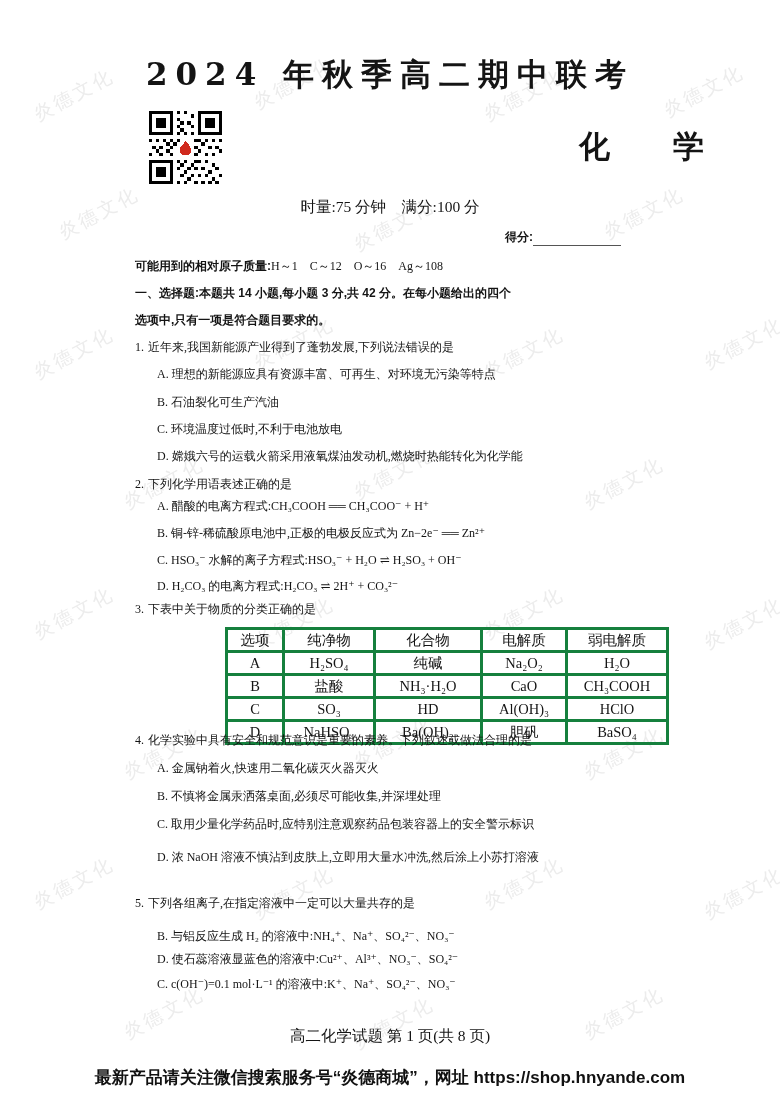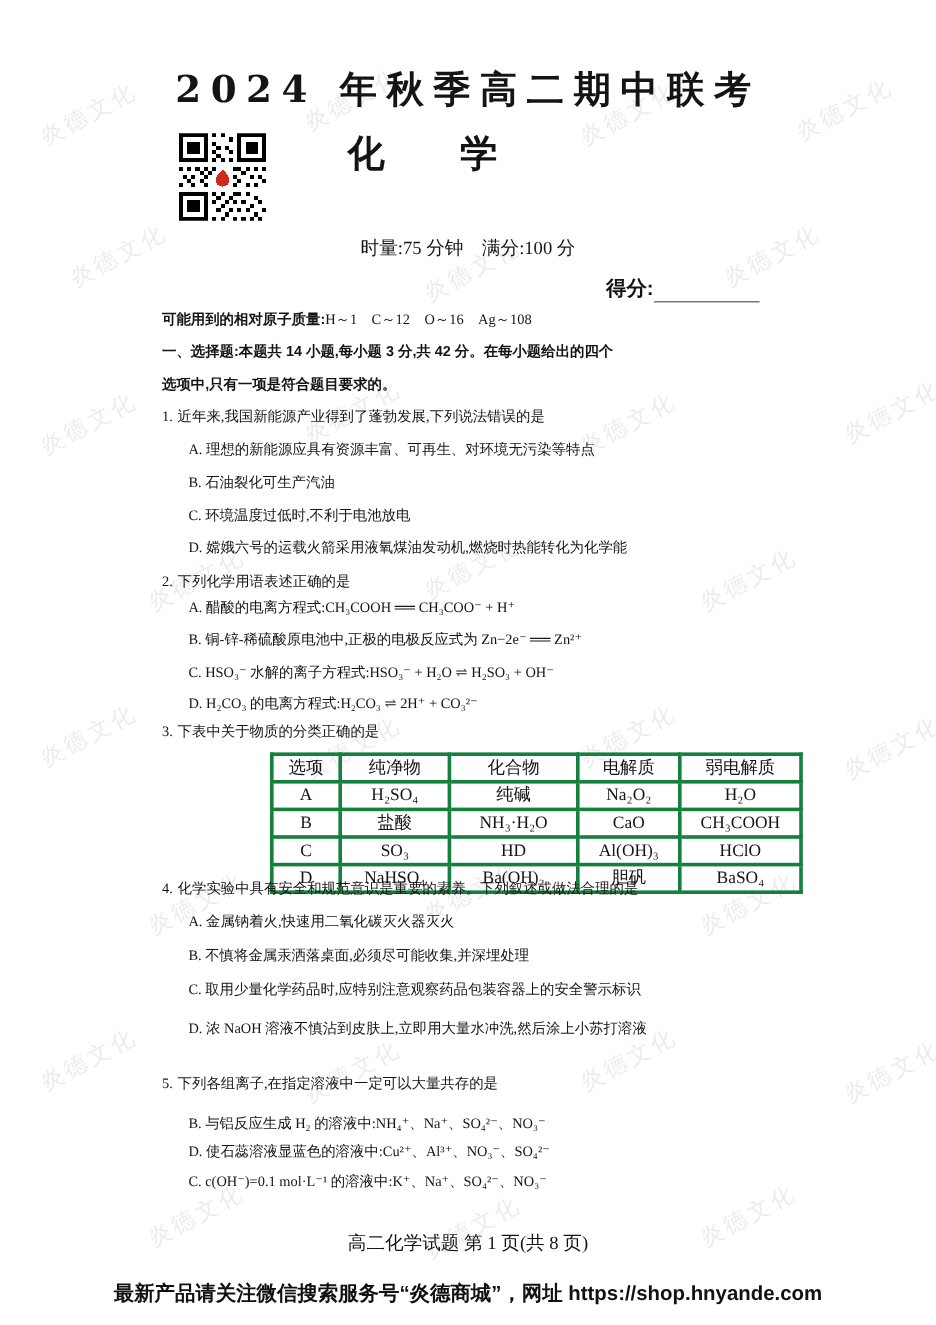--- a/index.html
+++ b/index.html
@@ -7,25 +7,25 @@
         font-family:"Liberation Serif","DejaVu Serif",serif;color:#141414;}
   
   .wm{position:absolute;color:#ececec;font-size:19px;letter-spacing:3px;
       transform:rotate(-28deg);white-space:nowrap;user-select:none;
       font-family:"DejaVu Serif",serif;}
   
   .exam-title{position:absolute;top:54px;left:0;width:780px;text-align:center;
       font-size:31px;font-weight:700;letter-spacing:8px;
       font-family:"DejaVu Serif","Liberation Serif",serif;}
   .qr{position:absolute;left:149px;top:111px;width:73px;height:73px;}
-  .subject-title{position:absolute;top:107px;left:0;width:720px;text-align:center;
+  .subject-title{position:absolute;top:126px;left:0;width:720px;text-align:right;
       font-size:31px;font-weight:700;letter-spacing:16px;
       font-family:"DejaVu Serif","Liberation Serif",serif;}
   .info-line{position:absolute;top:197px;left:0;width:780px;text-align:center;font-size:15.5px;}
-  .score-row{position:absolute;left:505px;top:229px;font-size:17px;}
+  .score-row{position:absolute;left:505px;top:229px;font-size:12px;}
   .score-label{font-family:"Liberation Sans","DejaVu Sans",sans-serif;font-weight:700;}
   .score-blank{display:inline-block;width:88px;height:16px;border-bottom:1.5px solid #555;vertical-align:bottom;}
   
   .line{position:absolute;left:135px;font-size:12px;white-space:nowrap;line-height:1.25;}
   .opt{left:157px;}
   .hei{font-family:"Liberation Sans","DejaVu Sans",sans-serif;font-weight:700;white-space:nowrap;}
   .qnum{margin-right:4px;}
   .wrap2{white-space:normal;width:516px;line-height:28px;padding-left:22px;text-indent:-22px;}
   
   .clz-table{position:absolute;left:225px;top:627px;border-collapse:collapse;

